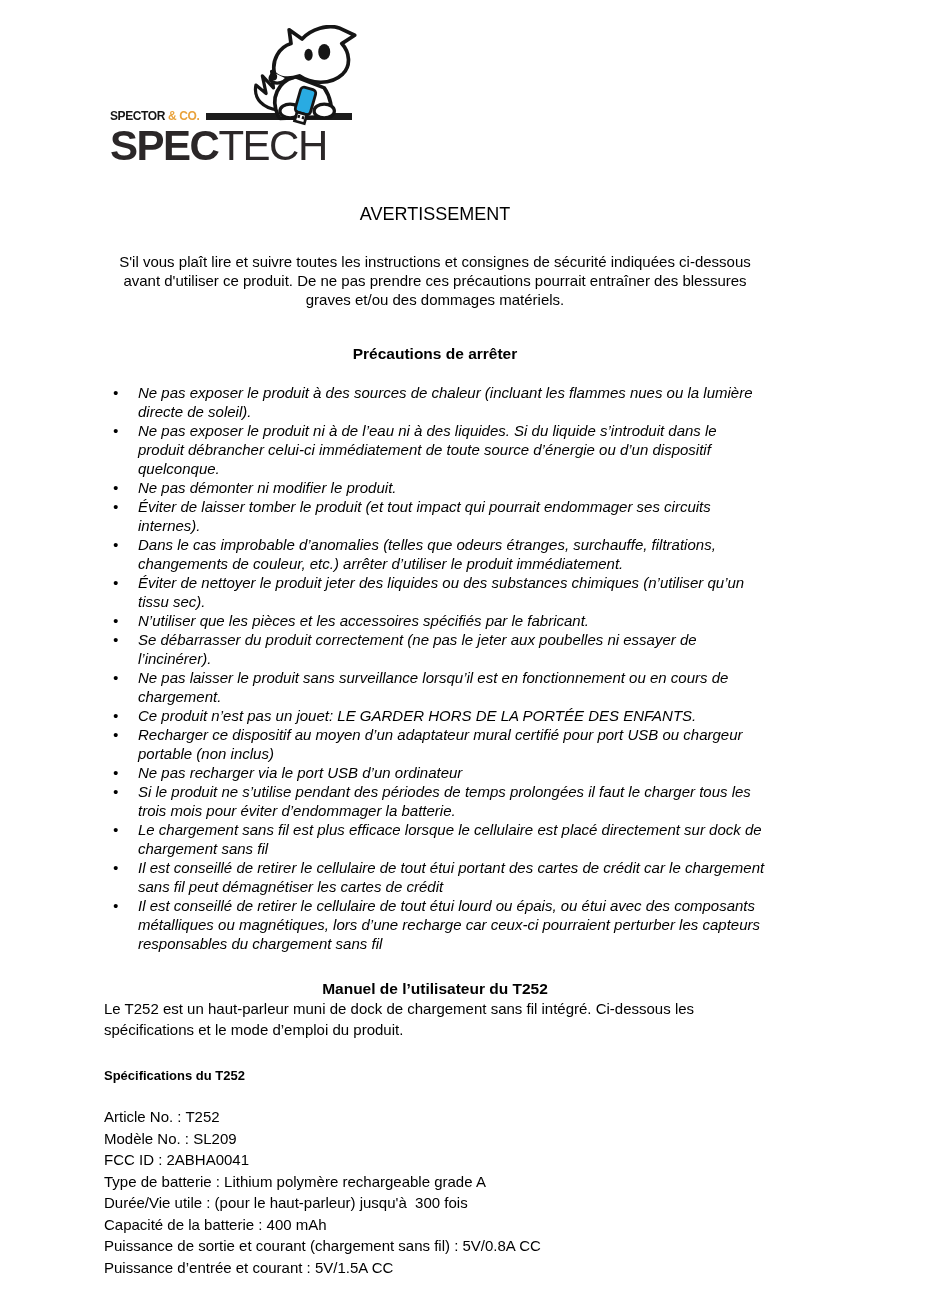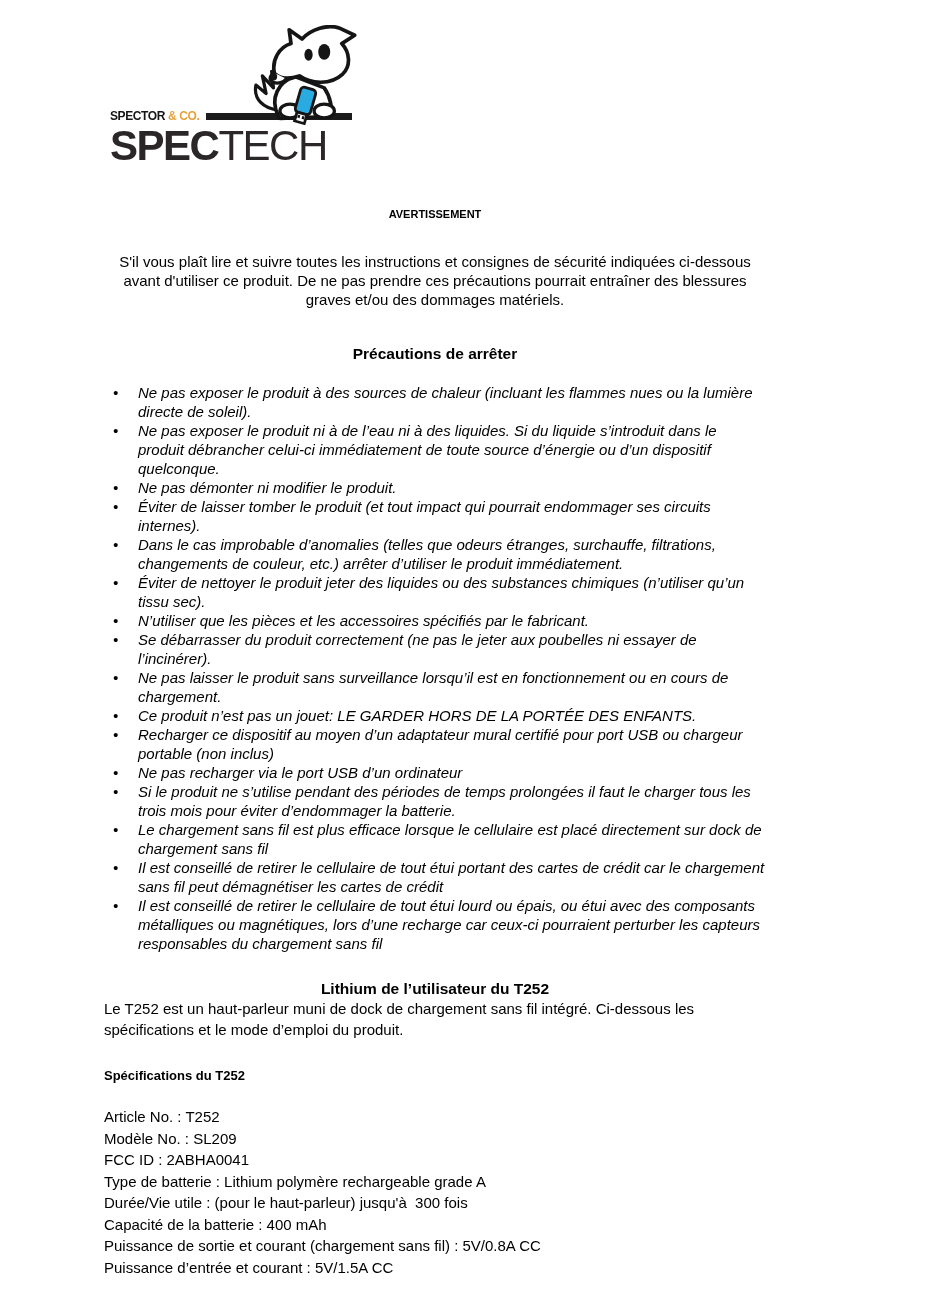--- a/index.html
+++ b/index.html
@@ -17,21 +17,21 @@
   .logo-top { display:flex; align-items:center; height:13px; }
   .logo-spector { font-size:12px; font-weight:bold; letter-spacing:-0.4px; color:#161616; font-stretch:condensed; }
   .logo-co { font-size:12px; font-weight:bold; letter-spacing:-0.4px; margin-left:3px; font-stretch:condensed; }
   .logo-bar { flex:1 1 auto; height:7px; background:#1c1c1c; margin-left:7px; }
   .logo-wordmark { font-size:42px; line-height:46px; letter-spacing:-1.5px; color:#2b2728; white-space:nowrap; }
   .logo-wordmark .spec { font-weight:bold; }
   .logo-wordmark .tech { font-weight:normal; }
   .dog-svg { position:absolute; top:-15px; right:-11px; width:120px; height:111px; }
 
   
-  h1.warning-title { font-size:11px; line-height:19px; font-weight:bold; text-align:center; margin:36px 0 17px 0; }
+  h1.warning-title { font-size:18px; line-height:19px; font-weight:normal; text-align:center; margin:36px 0 17px 0; }
   p.intro { text-align:center;margin-top:28px; }
   h2.section-title { font-size:15.5px; line-height:19px; font-weight:bold; text-align:center; margin-top:35px; }
   ul.bullets { list-style:none; margin-top:20px; }
   ul.bullets li { position:relative; padding-left:34px;font-style:italic; }
   ul.bullets li::before { content:"\2022"; position:absolute; left:9px; top:0; }
   h2.manual-title { font-size:15.5px; line-height:19px; font-weight:bold; text-align:center; margin-top:26px; }
   p.manual-intro { line-height:21px; }
   h3.spec-title { font-size:13px; line-height:19px; font-weight:bold; text-align:left; margin-top:26px; }
   .specs { margin-top:21px; }
   .spec-line { line-height:21.5px; }
@@ -90,21 +90,21 @@
       <li>Ne pas laisser le produit sans surveillance lorsqu’il est en fonctionnement ou en cours de chargement.</li>
       <li>Ce produit n’est pas un jouet: LE GARDER HORS DE LA PORTÉE DES ENFANTS.</li>
       <li>Recharger ce dispositif au moyen d’un adaptateur mural certifié pour port USB ou chargeur portable (non inclus)</li>
       <li>Ne pas recharger via le port USB d’un ordinateur</li>
       <li>Si le produit ne s’utilise pendant des périodes de temps prolongées il faut le charger tous les trois mois pour éviter d’endommager la batterie.</li>
       <li>Le chargement sans fil est plus efficace lorsque le cellulaire est placé directement sur dock de chargement sans fil</li>
       <li>Il est conseillé de retirer le cellulaire de tout étui portant des cartes de crédit car le chargement sans fil peut démagnétiser les cartes de crédit</li>
       <li>Il est conseillé de retirer le cellulaire de tout étui lourd ou épais, ou étui avec des composants métalliques ou magnétiques, lors d’une recharge car ceux-ci pourraient perturber les capteurs responsables du chargement sans fil</li>
     </ul>
 
-  <h2 class="manual-title">Lithium de l’utilisateur du T252</h2>
+  <h2 class="manual-title">Manuel de l’utilisateur du T252</h2>
   <p class="manual-intro">Le T252 est un haut-parleur muni de dock de chargement sans fil intégré. Ci-dessous les spécifications et le mode d’emploi du produit.</p>
 
   <h3 class="spec-title">Spécifications du T252</h3>
   <div class="specs">
       <p class="spec-line">Article No. : T252</p>
       <p class="spec-line">Modèle No. : SL209</p>
       <p class="spec-line">FCC ID : 2ABHA0041</p>
       <p class="spec-line">Type de batterie : Lithium polymère rechargeable grade A</p>
       <p class="spec-line">Durée/Vie utile : (pour le haut-parleur) jusqu'à&nbsp; 300 fois</p>
       <p class="spec-line">Capacité de la batterie : 400 mAh</p>

